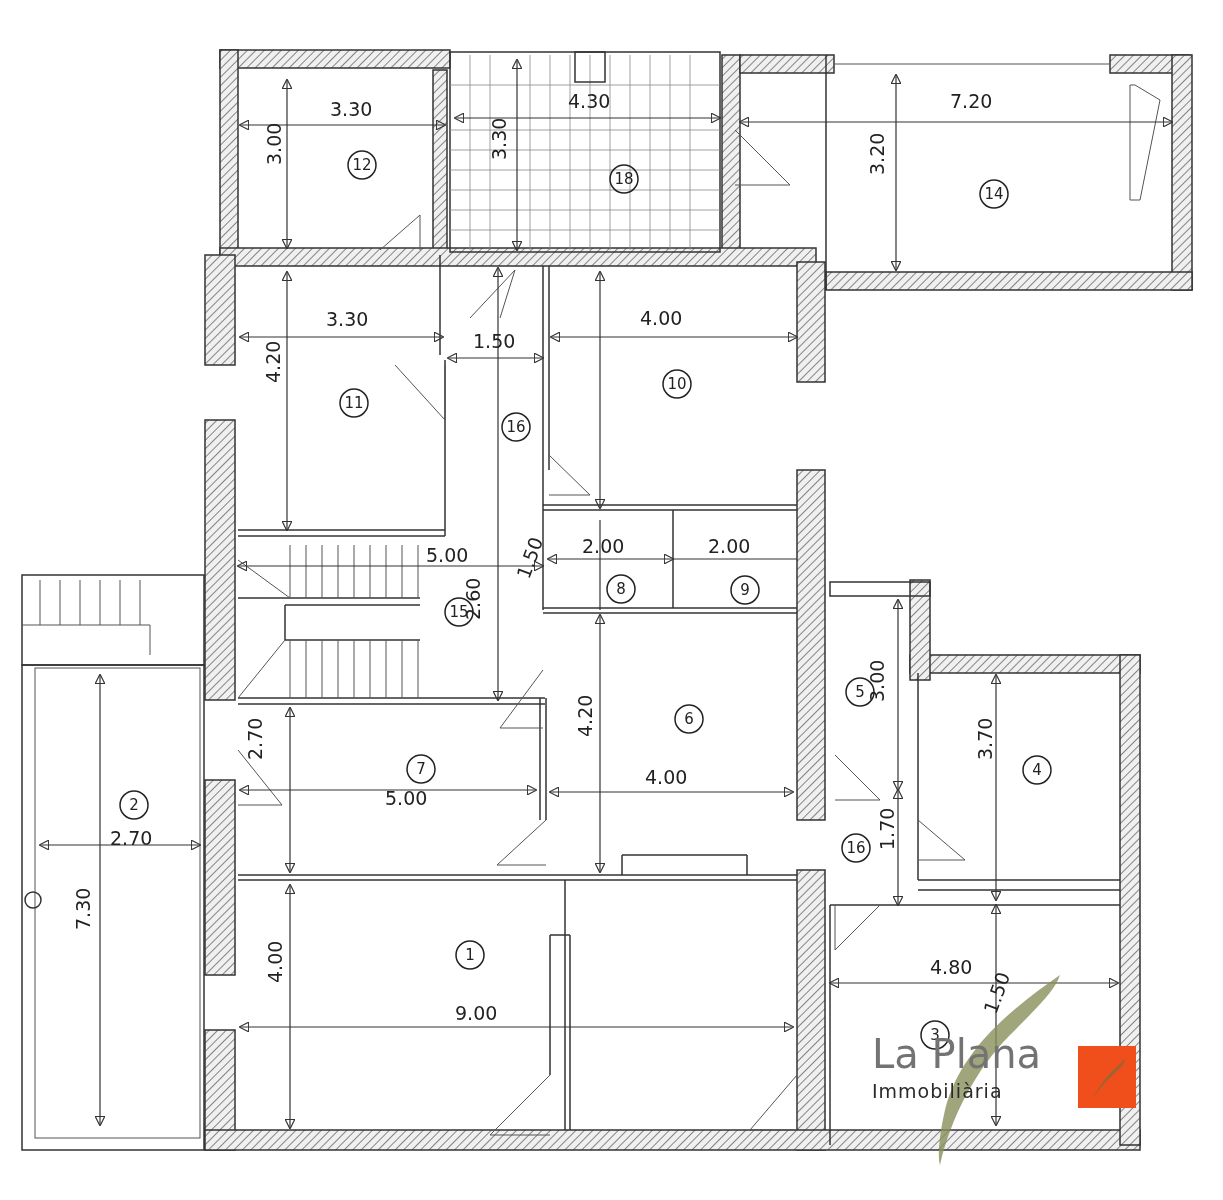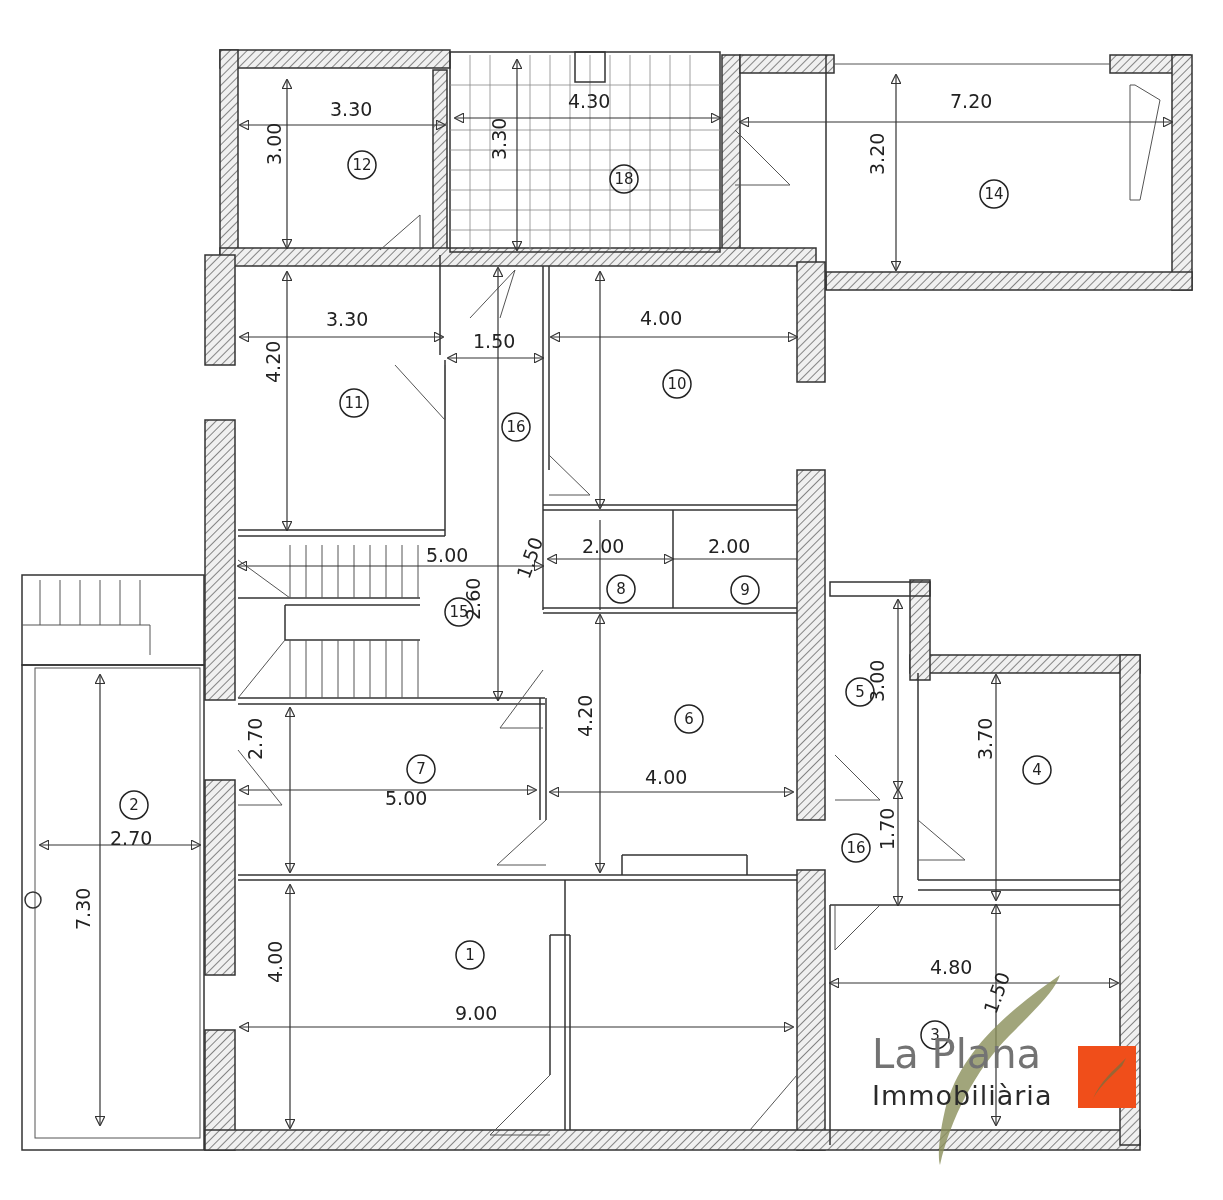--- a/index.html
+++ b/index.html
@@ -8,21 +8,21 @@
   .hatch { fill: url(#hatch); stroke: #333; stroke-width: 1.5; }
   .line { stroke: #333; stroke-width: 1.5; fill: none; }
   .thin { stroke: #555; stroke-width: 1; fill: none; }
   .dim { stroke: #333; stroke-width: 1.2; fill: none; }
   .dimtxt { font-family: "DejaVu Sans", sans-serif; font-size: 19px; fill: #222; }
   .rc { fill: none; stroke: #222; stroke-width: 1.5; }
   .rtxt { font-family: "DejaVu Sans", sans-serif; font-size: 15px; fill: #222; text-anchor: middle; dominant-baseline: central; }
   .grid { stroke: #888; stroke-width: 0.8; }
   .logo { position: absolute; left: 872px; top: 1034px; }
   .logo-name { font-family: "DejaVu Sans", sans-serif; font-size: 40px; color: #737373; line-height: 1; letter-spacing: 0px; }
-  .logo-sub { font-family: "DejaVu Sans", sans-serif; font-size: 27px; color: #2a2a2a; line-height: 1; margin-top: 8px; letter-spacing: 1px; }
+  .logo-sub { font-family: "DejaVu Sans", sans-serif; font-size: 19px; color: #2a2a2a; line-height: 1; margin-top: 8px; letter-spacing: 1px; }
   .logo-square { position: absolute; left: 1078px; top: 1046px; width: 58px; height: 62px; }
 </style>
 </head>
 <body>
 
 <svg id="plan" viewBox="0 0 1223 1200" xmlns="http://www.w3.org/2000/svg">
   <defs>
     <pattern id="hatch" width="6" height="6" patternUnits="userSpaceOnUse" patternTransform="rotate(45)">
       <rect width="6" height="6" fill="#f0f0f0"></rect>
       <line x1="0" y1="0" x2="0" y2="6" stroke="#555" stroke-width="1.4"></line>

